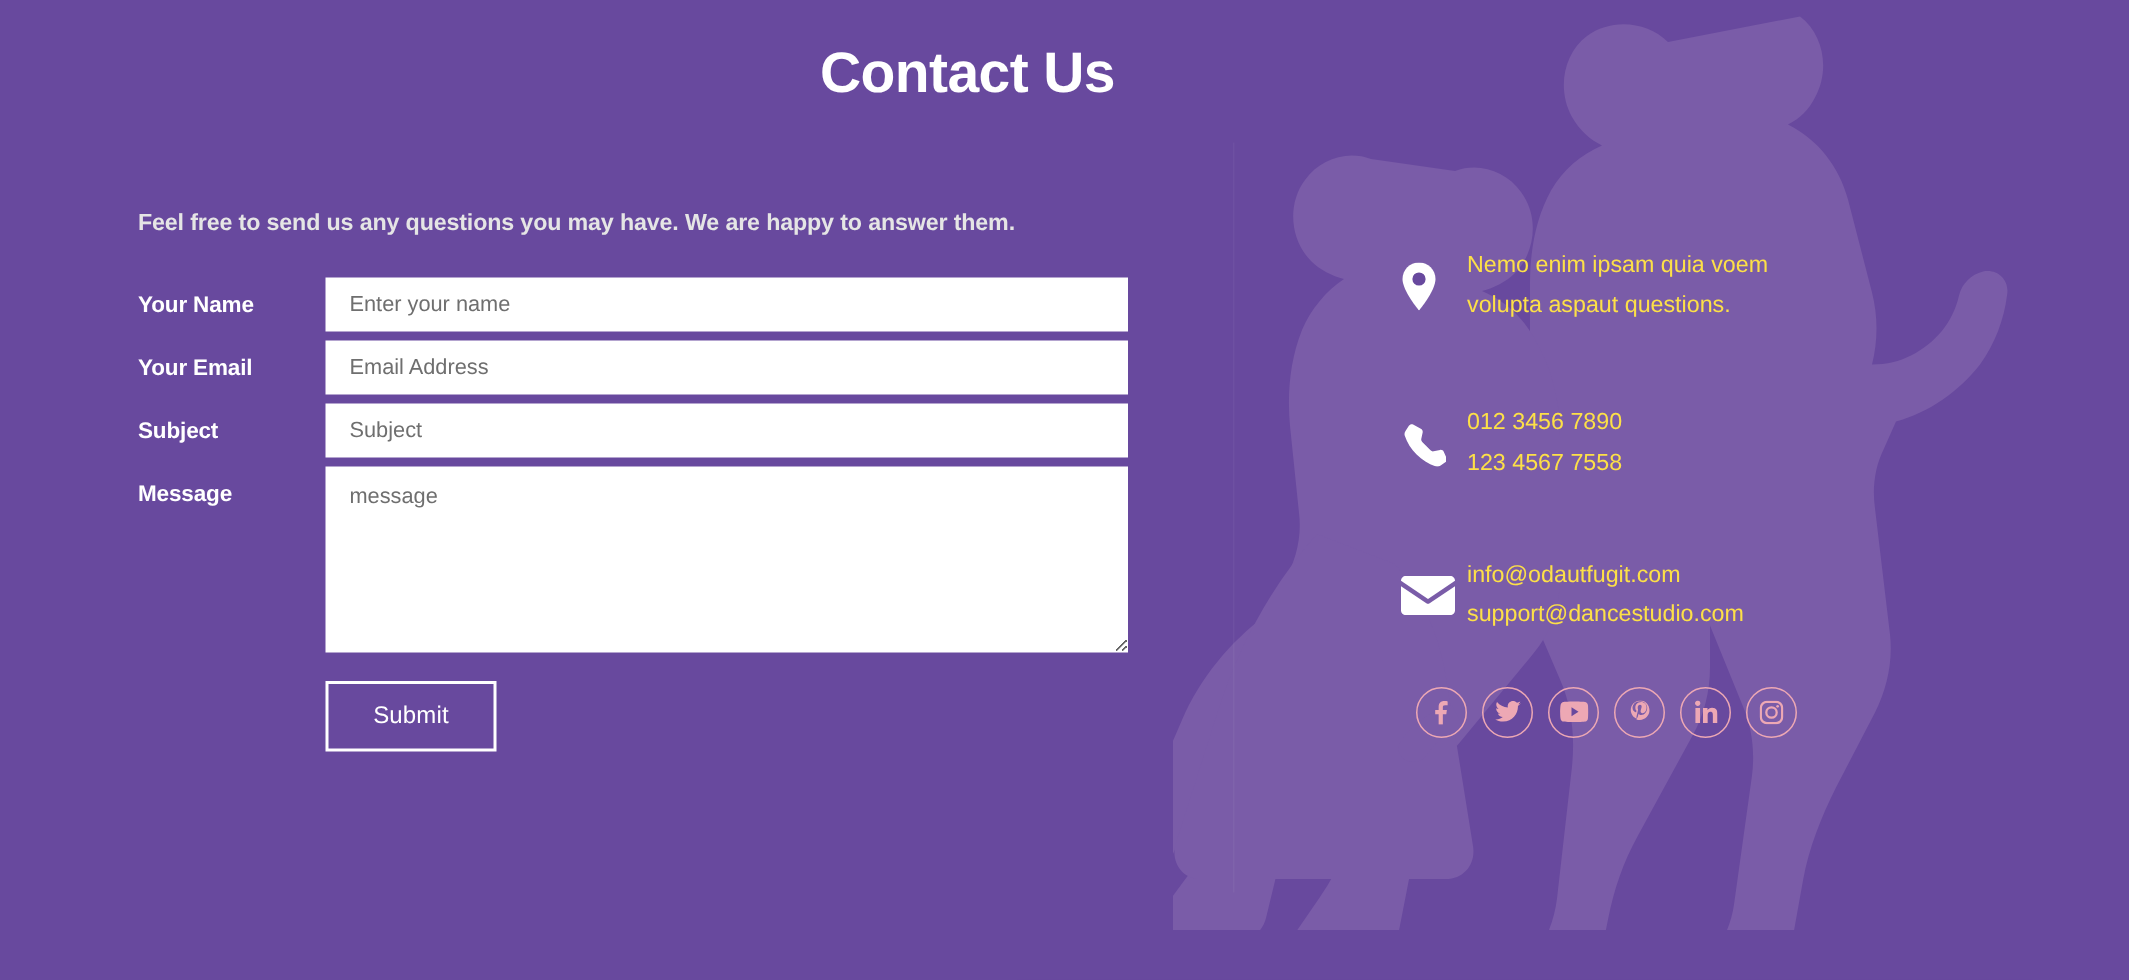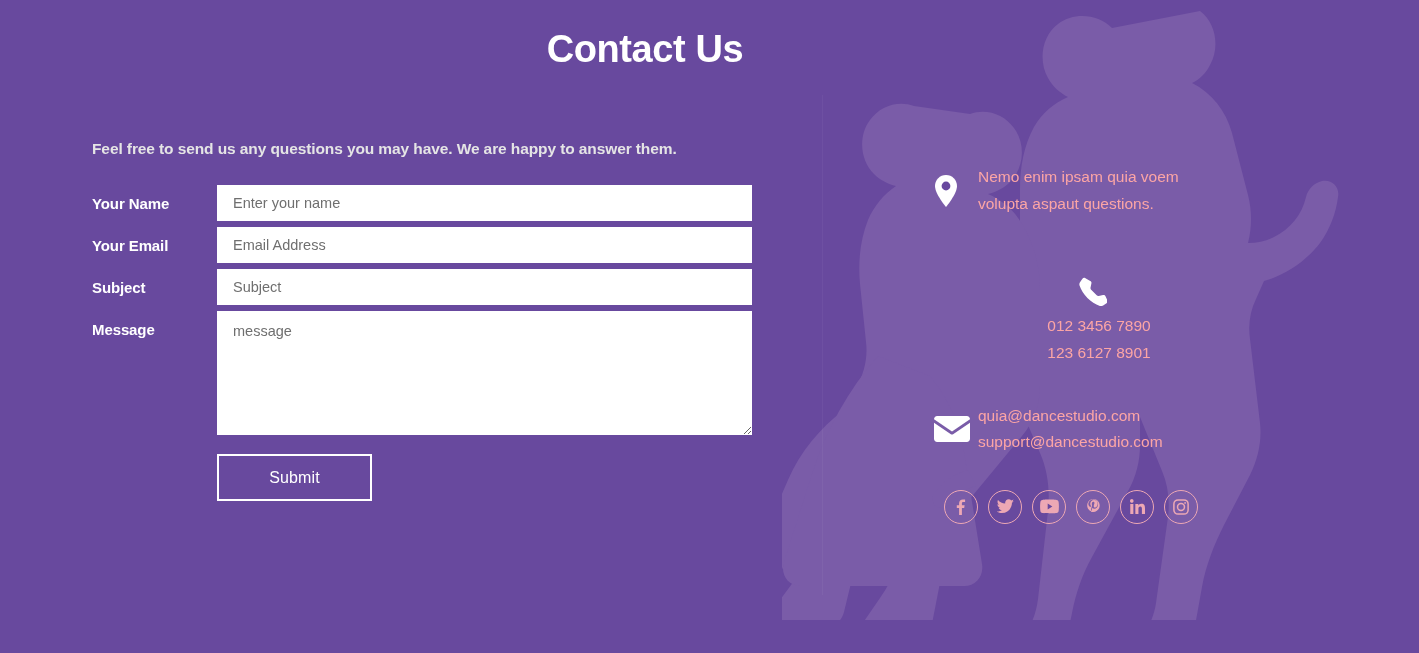--- a/index.html
+++ b/index.html
@@ -91,21 +91,21 @@
   .form-control::placeholder { color: #6f6f6f; opacity: 1; }
   textarea.form-control {
     height: 124px;
     line-height: 1.45;
     padding: 10px 16px;
     resize: both;
   }
   #submit-row { display: flex; margin-top: 19px; }
   #submit-spacer { width: 125px; flex: 0 0 125px; }
   #submit-button {
-    width: 155px;
+    width: 114px;
     height: 47px;
     background: transparent;
     border: 2px solid #ffffff;
     color: #ffffff;
     font-family: "Liberation Sans", sans-serif;
     font-size: 16px;
     cursor: pointer;
     letter-spacing: 0.1px;
   }
 
@@ -123,25 +123,25 @@
     margin-bottom: 38px;
   }
   .info-icon {
     flex: 0 0 44px;
     width: 44px;
     display: flex;
     align-items: center;
     justify-content: flex-start;
     color: #ffffff;
   }
-  .info-text { color: #fca5a5; font-size: 15.5px; line-height: 1.72; }
+  .info-text { color: #fde047; font-size: 15.5px; line-height: 1.72; }
   .info-text div { white-space: nowrap; }
 
   #address-block { margin-bottom: 52px; }
-  #phone-block { margin-bottom: 36px; flex-direction: column; }
+  #phone-block { margin-bottom: 48px; }
   #email-block { margin-bottom: 34px; }
 
   
   #social-row { display: flex; gap: 10px; padding-left: 10px; }
   .social-link {
     width: 34px;
     height: 34px;
     border-radius: 50%;
     border: 1.6px solid #eda8b4;
     display: flex;
@@ -242,33 +242,33 @@
   </div>
 
   <div class="info-block" id="phone-block">
     <div class="info-icon">
       <svg width="30" height="30" viewBox="0 0 32 32" fill="currentColor" aria-hidden="true">
         <path d="M8.6 2.2c-1.1-.5-2.3-.1-3 .9L3.2 6.7c-.7 1-.9 2.3-.5 3.5 1.6 4.9 4.5 9.4 8.4 13.3 3.9 3.9 8.4 6.8 13.3 8.4 1.2.4 2.5.2 3.5-.5l3.6-2.4c1-.7 1.4-1.9.9-3l-2-4.5c-.4-1-1.5-1.5-2.6-1.3l-4.6 1c-.8.2-1.6-.1-2.2-.7l-5.9-5.9c-.6-.6-.8-1.4-.7-2.2l1-4.6c.2-1.1-.3-2.2-1.3-2.6L8.6 2.2z"></path>
       </svg>
     </div>
     <div class="info-text">
       <div>012 3456 7890</div>
-      <div>123 6127 8901</div>
+      <div>123 4567 7558</div>
     </div>
   </div>
 
   <div class="info-block" id="email-block">
     <div class="info-icon">
       <svg width="36" height="28" viewBox="0 0 36 28" fill="currentColor" aria-hidden="true">
         <path d="M0 4.2C0 2.4 1.4 1 3.2 1h29.6C34.6 1 36 2.4 36 4.2L18 16.4 0 4.2z"></path>
         <path d="M0 7.8l16.9 11.4c.7.5 1.5.5 2.2 0L36 7.8v16c0 1.8-1.4 3.2-3.2 3.2H3.2C1.4 27 0 25.6 0 23.8v-16z"></path>
       </svg>
     </div>
     <div class="info-text">
-      <div>quia@dancestudio.com</div>
+      <div>info@odautfugit.com</div>
       <div>support@dancestudio.com</div>
     </div>
   </div>
 
   <div id="social-row">
     <a class="social-link" href="#">
       <svg width="16" height="16" viewBox="0 0 16 16" fill="currentColor" aria-hidden="true">
         <path d="M10.4 3.1h1.7V.6C11.8.5 10.9.4 9.8.4 7.6.4 6.1 1.8 6.1 4.3v2H3.8v2.8h2.3v7h2.8v-7h2.3l.4-2.8H8.9V4.6c0-.9.2-1.5 1.5-1.5z"></path>
       </svg>
     </a>

